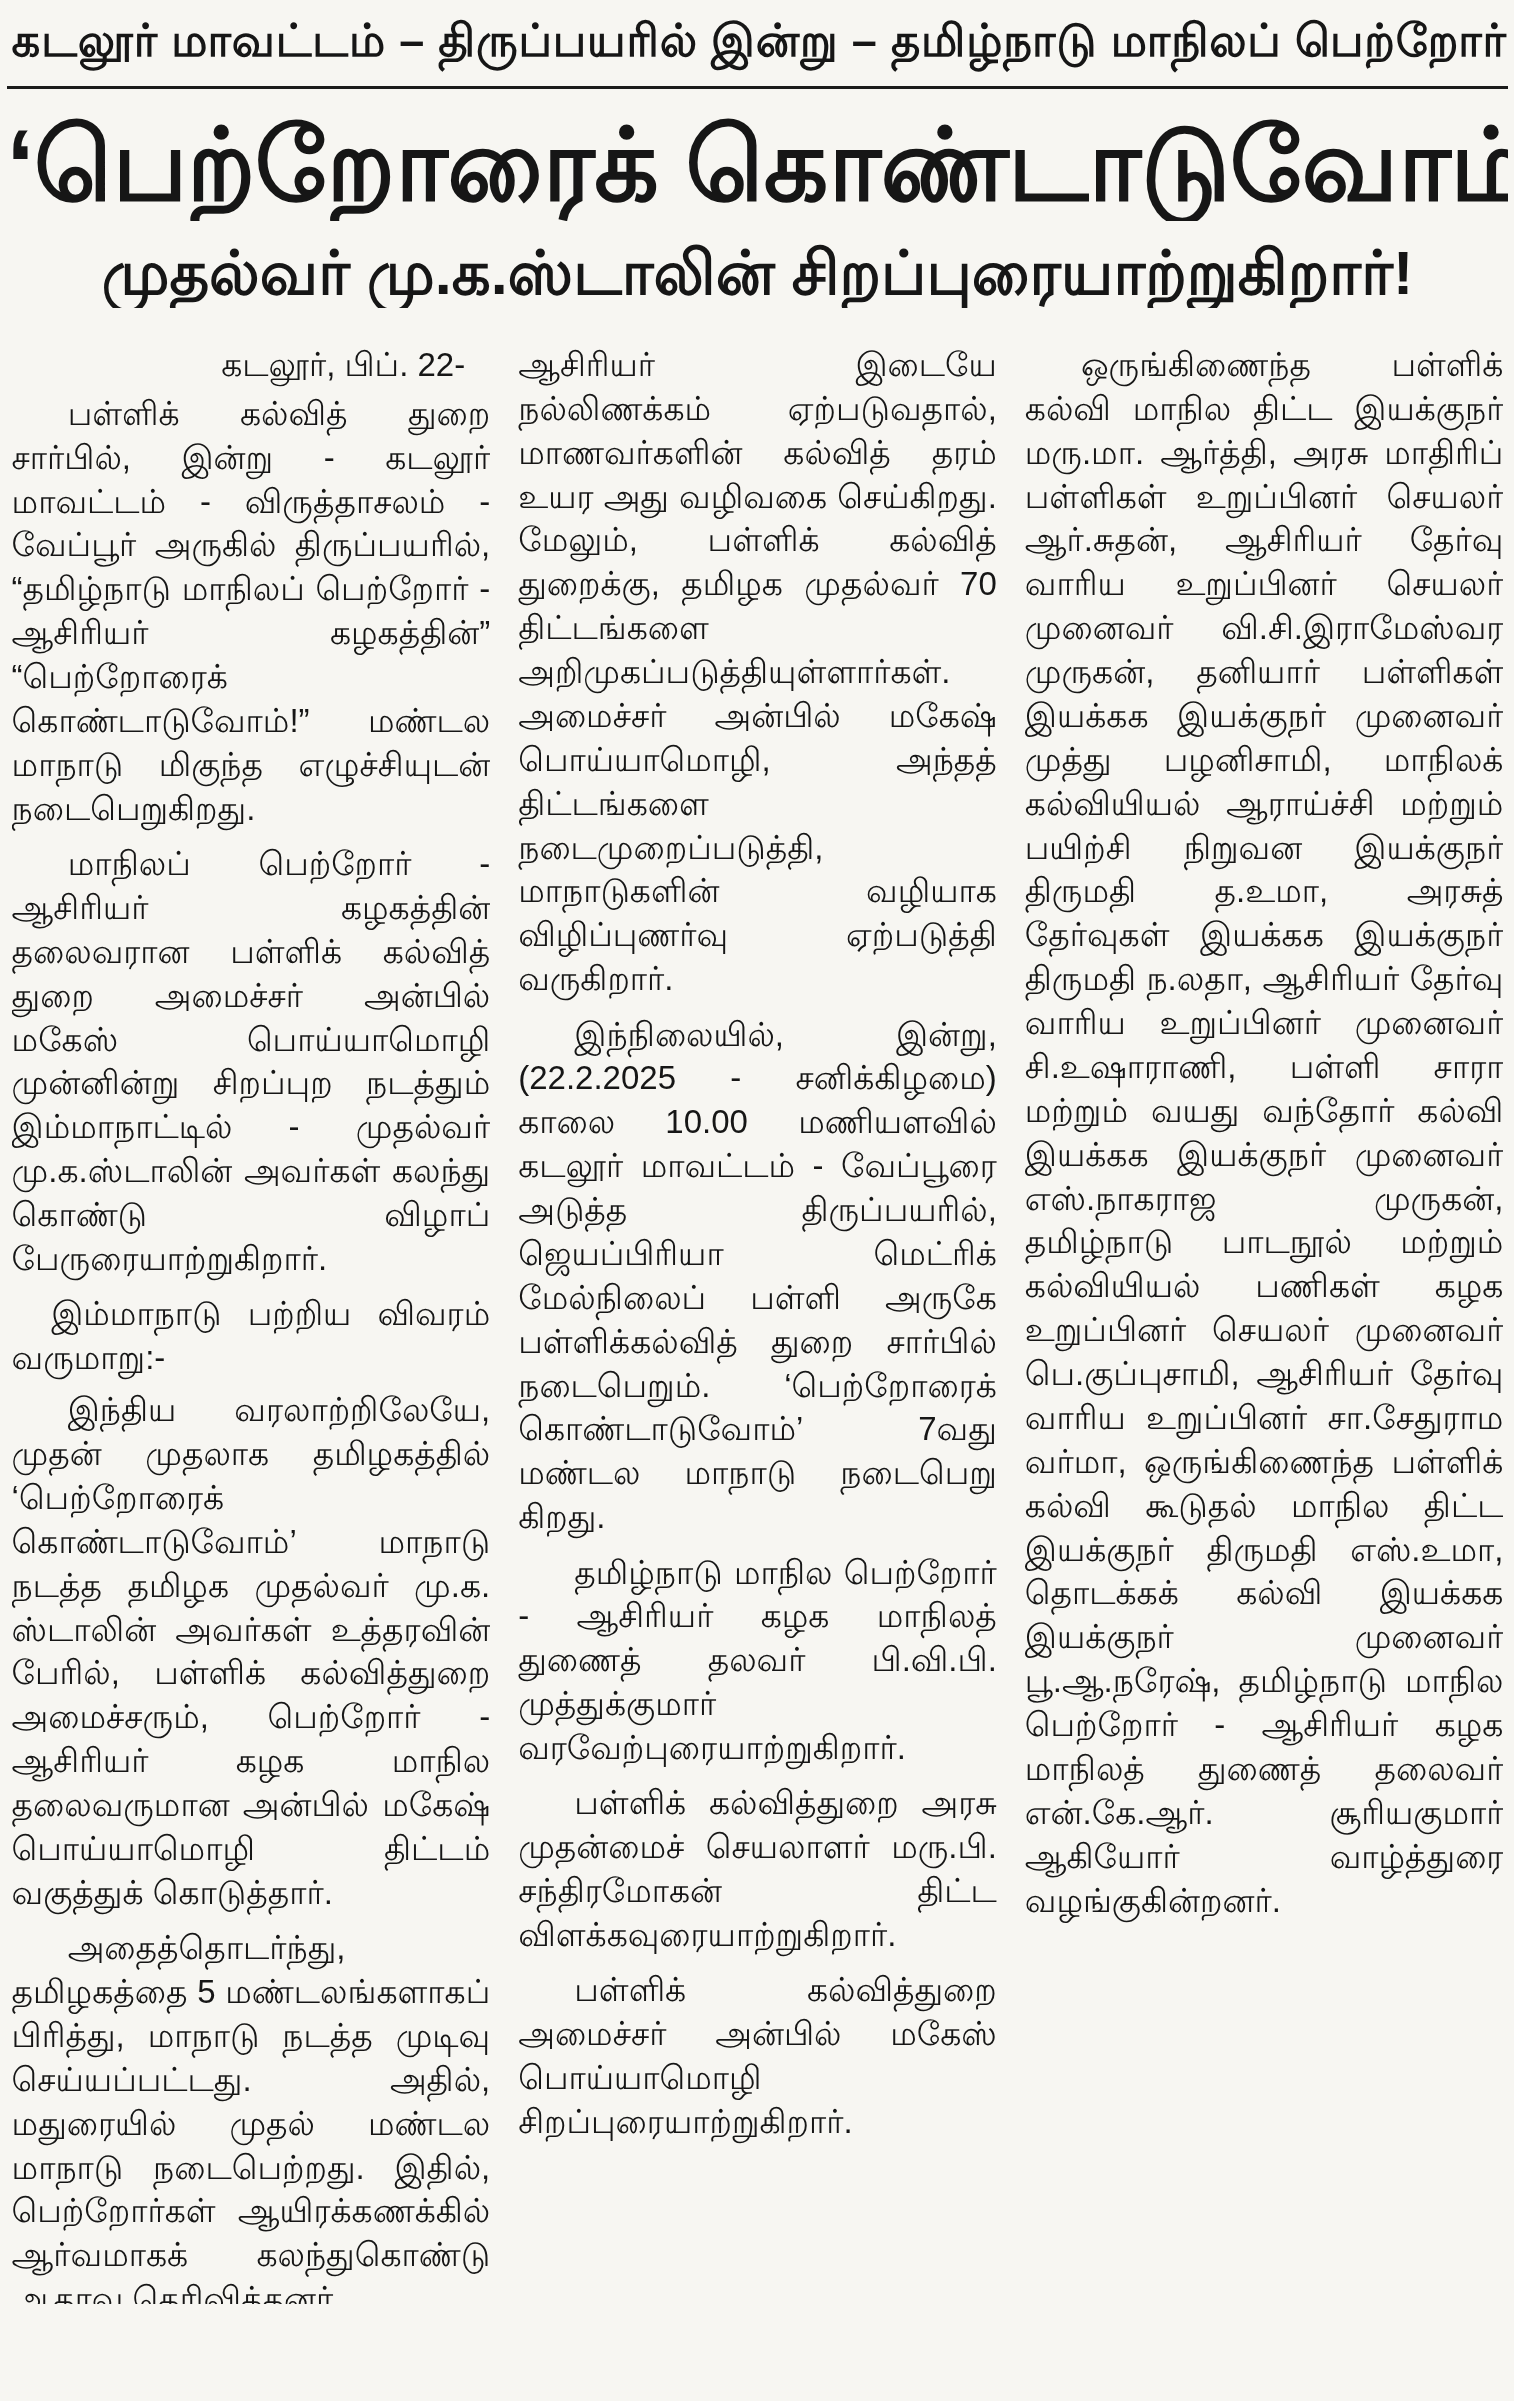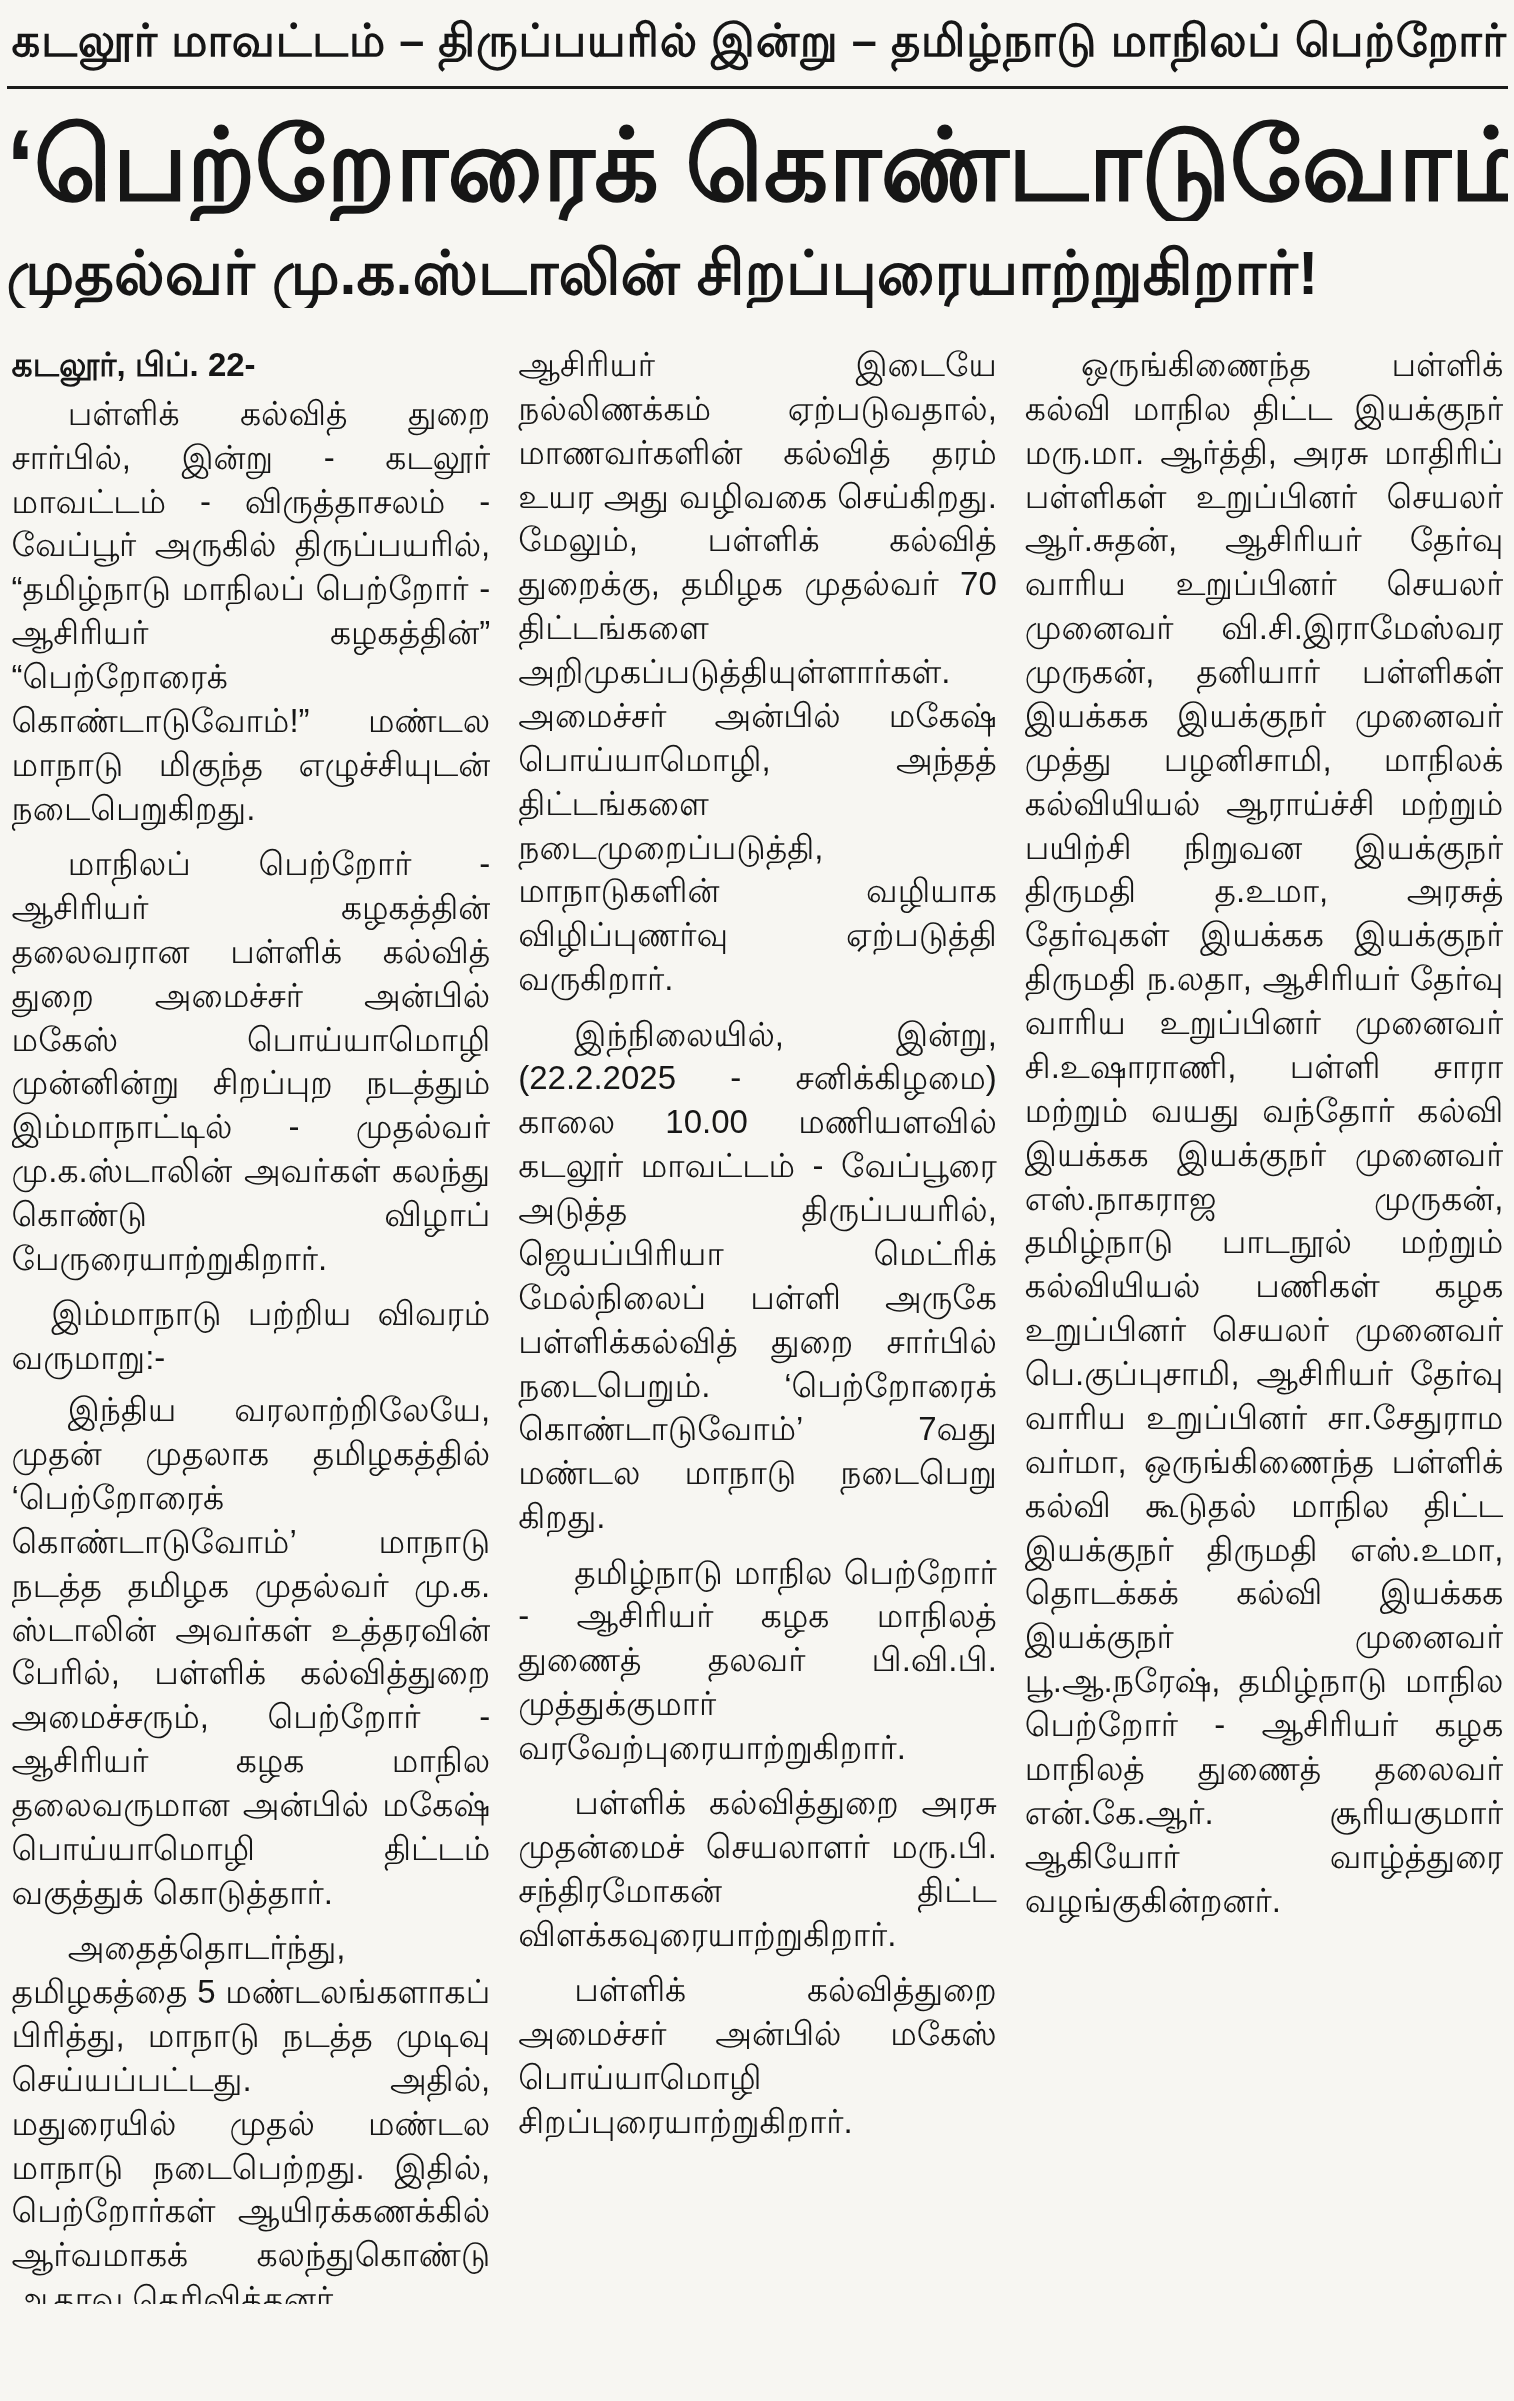--- a/index.html
+++ b/index.html
@@ -36,21 +36,21 @@
     text-align:center;
     margin-top:21.4px;
     letter-spacing:-0.8px;
     white-space:nowrap;
     overflow:hidden;
   }
   .subheadline{
     font-size:61px;
     line-height:1.15;
     font-weight:bold;
-    text-align:left;
+    text-align:center;
     margin-top:16.5px;
     white-space:nowrap;
     overflow:hidden;
   }
   
   .columns{
     margin-top:35px;
     display:flex;
     gap:28px;
     height:1961px;
@@ -60,22 +60,22 @@
   .col{
     flex:1 1 0;
     min-width:0;
     overflow:hidden;
     font-size:33px;
     line-height:1.33;
     text-align:justify;
   }
   .col p{margin:0 0 11.5px 0;}
   .dateline{
-    font-weight:bold;
-    text-align:left;
+    font-weight:normal;
+    text-align:right;
     padding-right:25px;
     margin-bottom:5px !important;
   }
   .para{text-indent:1.7em;}
   .para.lead{font-weight:normal;}
   .para.cont{text-indent:0;}
   .subhead{
     font-weight:normal;
     text-indent:1.2em;
     margin:8.2px 0 8.2px 0 !important;

